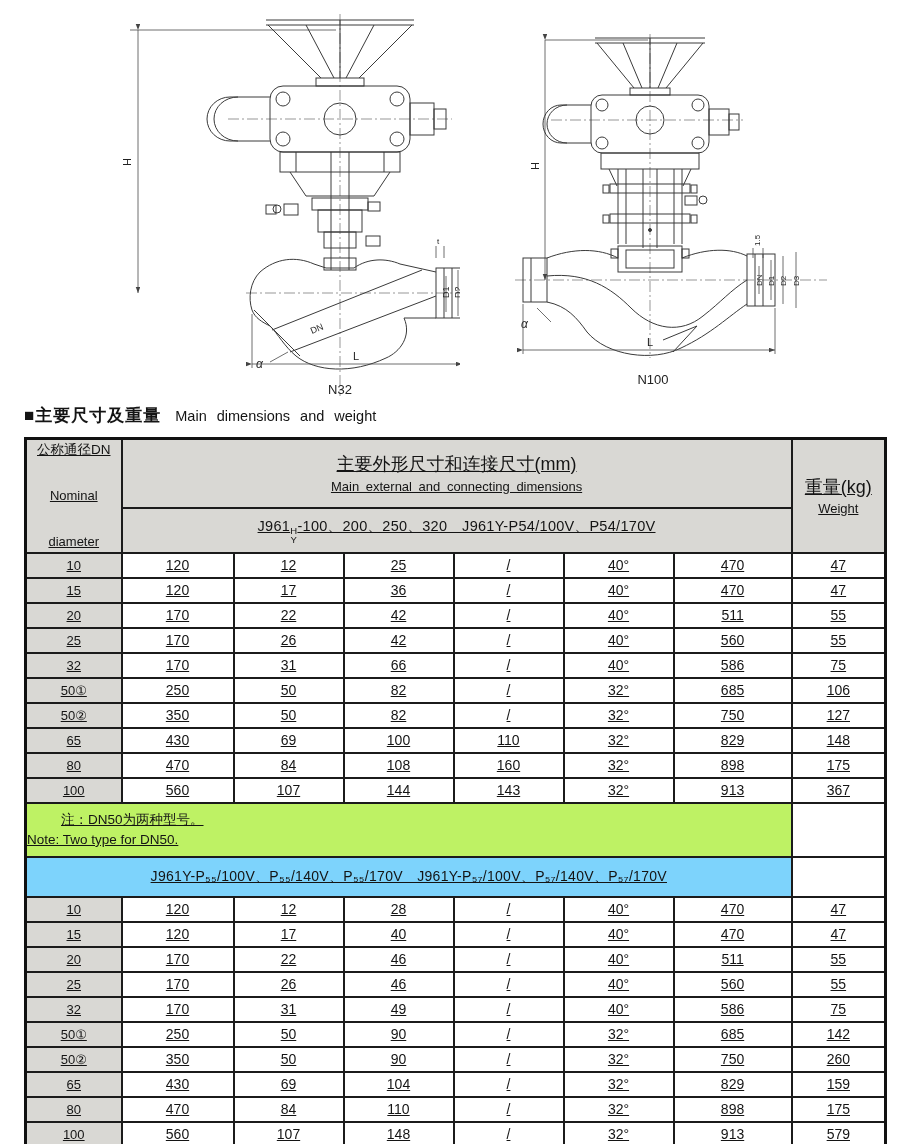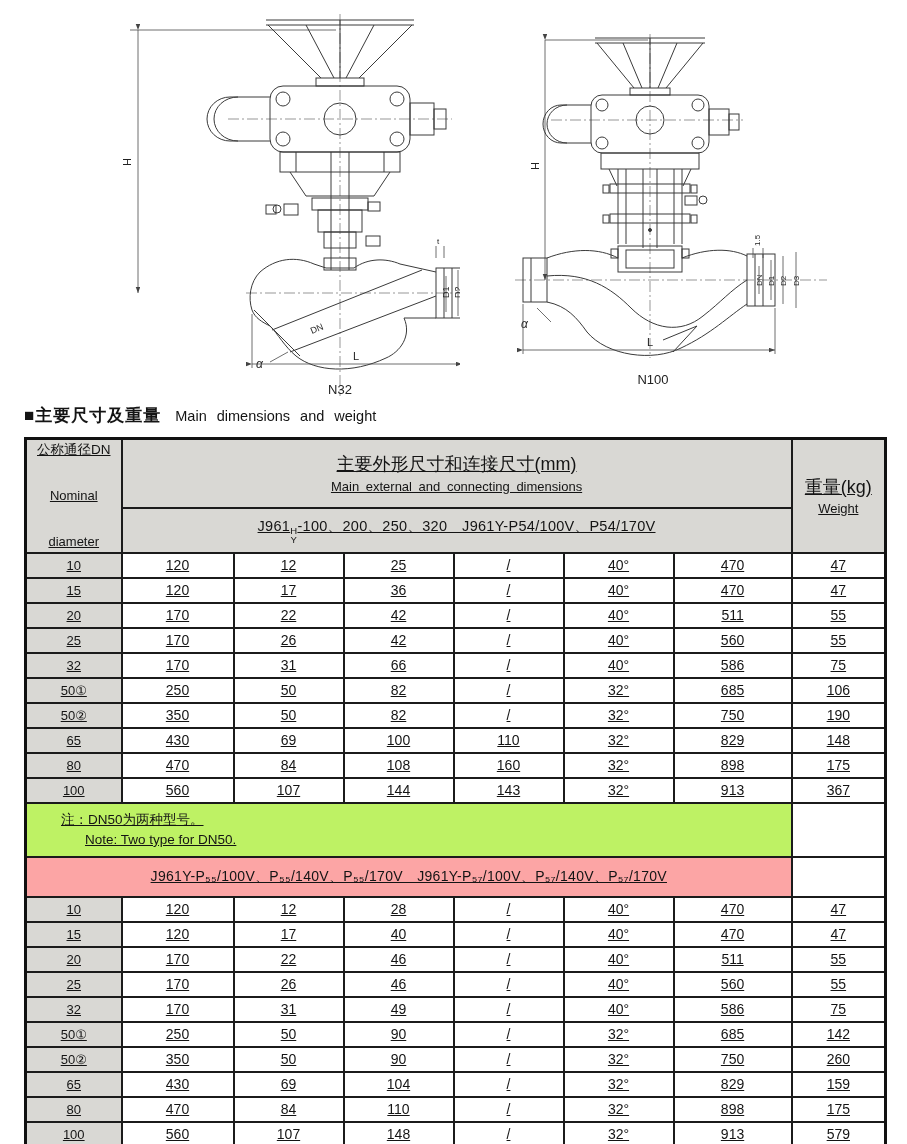--- a/index.html
+++ b/index.html
@@ -35,23 +35,23 @@
   .dnh .h-zh{font-size:13.5px;}
   .dnh .h-en{line-height:1.55;margin-top:26px;}
   .models{font-size:14.5px;letter-spacing:.3px;}
   .stack{display:inline-flex;flex-direction:column;font-size:9.5px;line-height:1;vertical-align:-3px;}
   tbody tr.drow{height:25px;}
   td.c-dn{background:#d9d8d4;font-size:13px;}
   td.c-val,td.c-wt{font-size:14px;background:#fff;}
   tr.note-row{height:54px;}
   td.note-td{text-align:left;font-size:13.5px;background:#bef264;line-height:1.5;}
   .note-zh{padding-left:34px;}
-  .note-en{padding-left:58px;}
+  .note-en{}
   tr.models2-row{height:40px;}
-  td.models2{font-size:14px;letter-spacing:.3px;background:#fca5a5;}
+  td.models2{font-size:14px;letter-spacing:.3px;background:#7dd3fc;}
 </style>
 </head>
 <body>
 
 <div class="page">
 
   <div class="draw-wrap">
 
     <svg class="vsvg" style="left:100px;top:0;" width="360" height="400" viewBox="0 0 360 400">
       <defs>
@@ -335,21 +335,21 @@
         </tr>
 
         <tr class="drow">
           <td class="c-dn">50②</td>
           <td class="c-val">350</td>
           <td class="c-val">50</td>
           <td class="c-val">82</td>
           <td class="c-val">/</td>
           <td class="c-val">32°</td>
           <td class="c-val">750</td>
-          <td class="c-wt">190</td>
+          <td class="c-wt">127</td>
         </tr>
 
         <tr class="drow">
           <td class="c-dn">65</td>
           <td class="c-val">430</td>
           <td class="c-val">69</td>
           <td class="c-val">100</td>
           <td class="c-val">110</td>
           <td class="c-val">32°</td>
           <td class="c-val">829</td>

